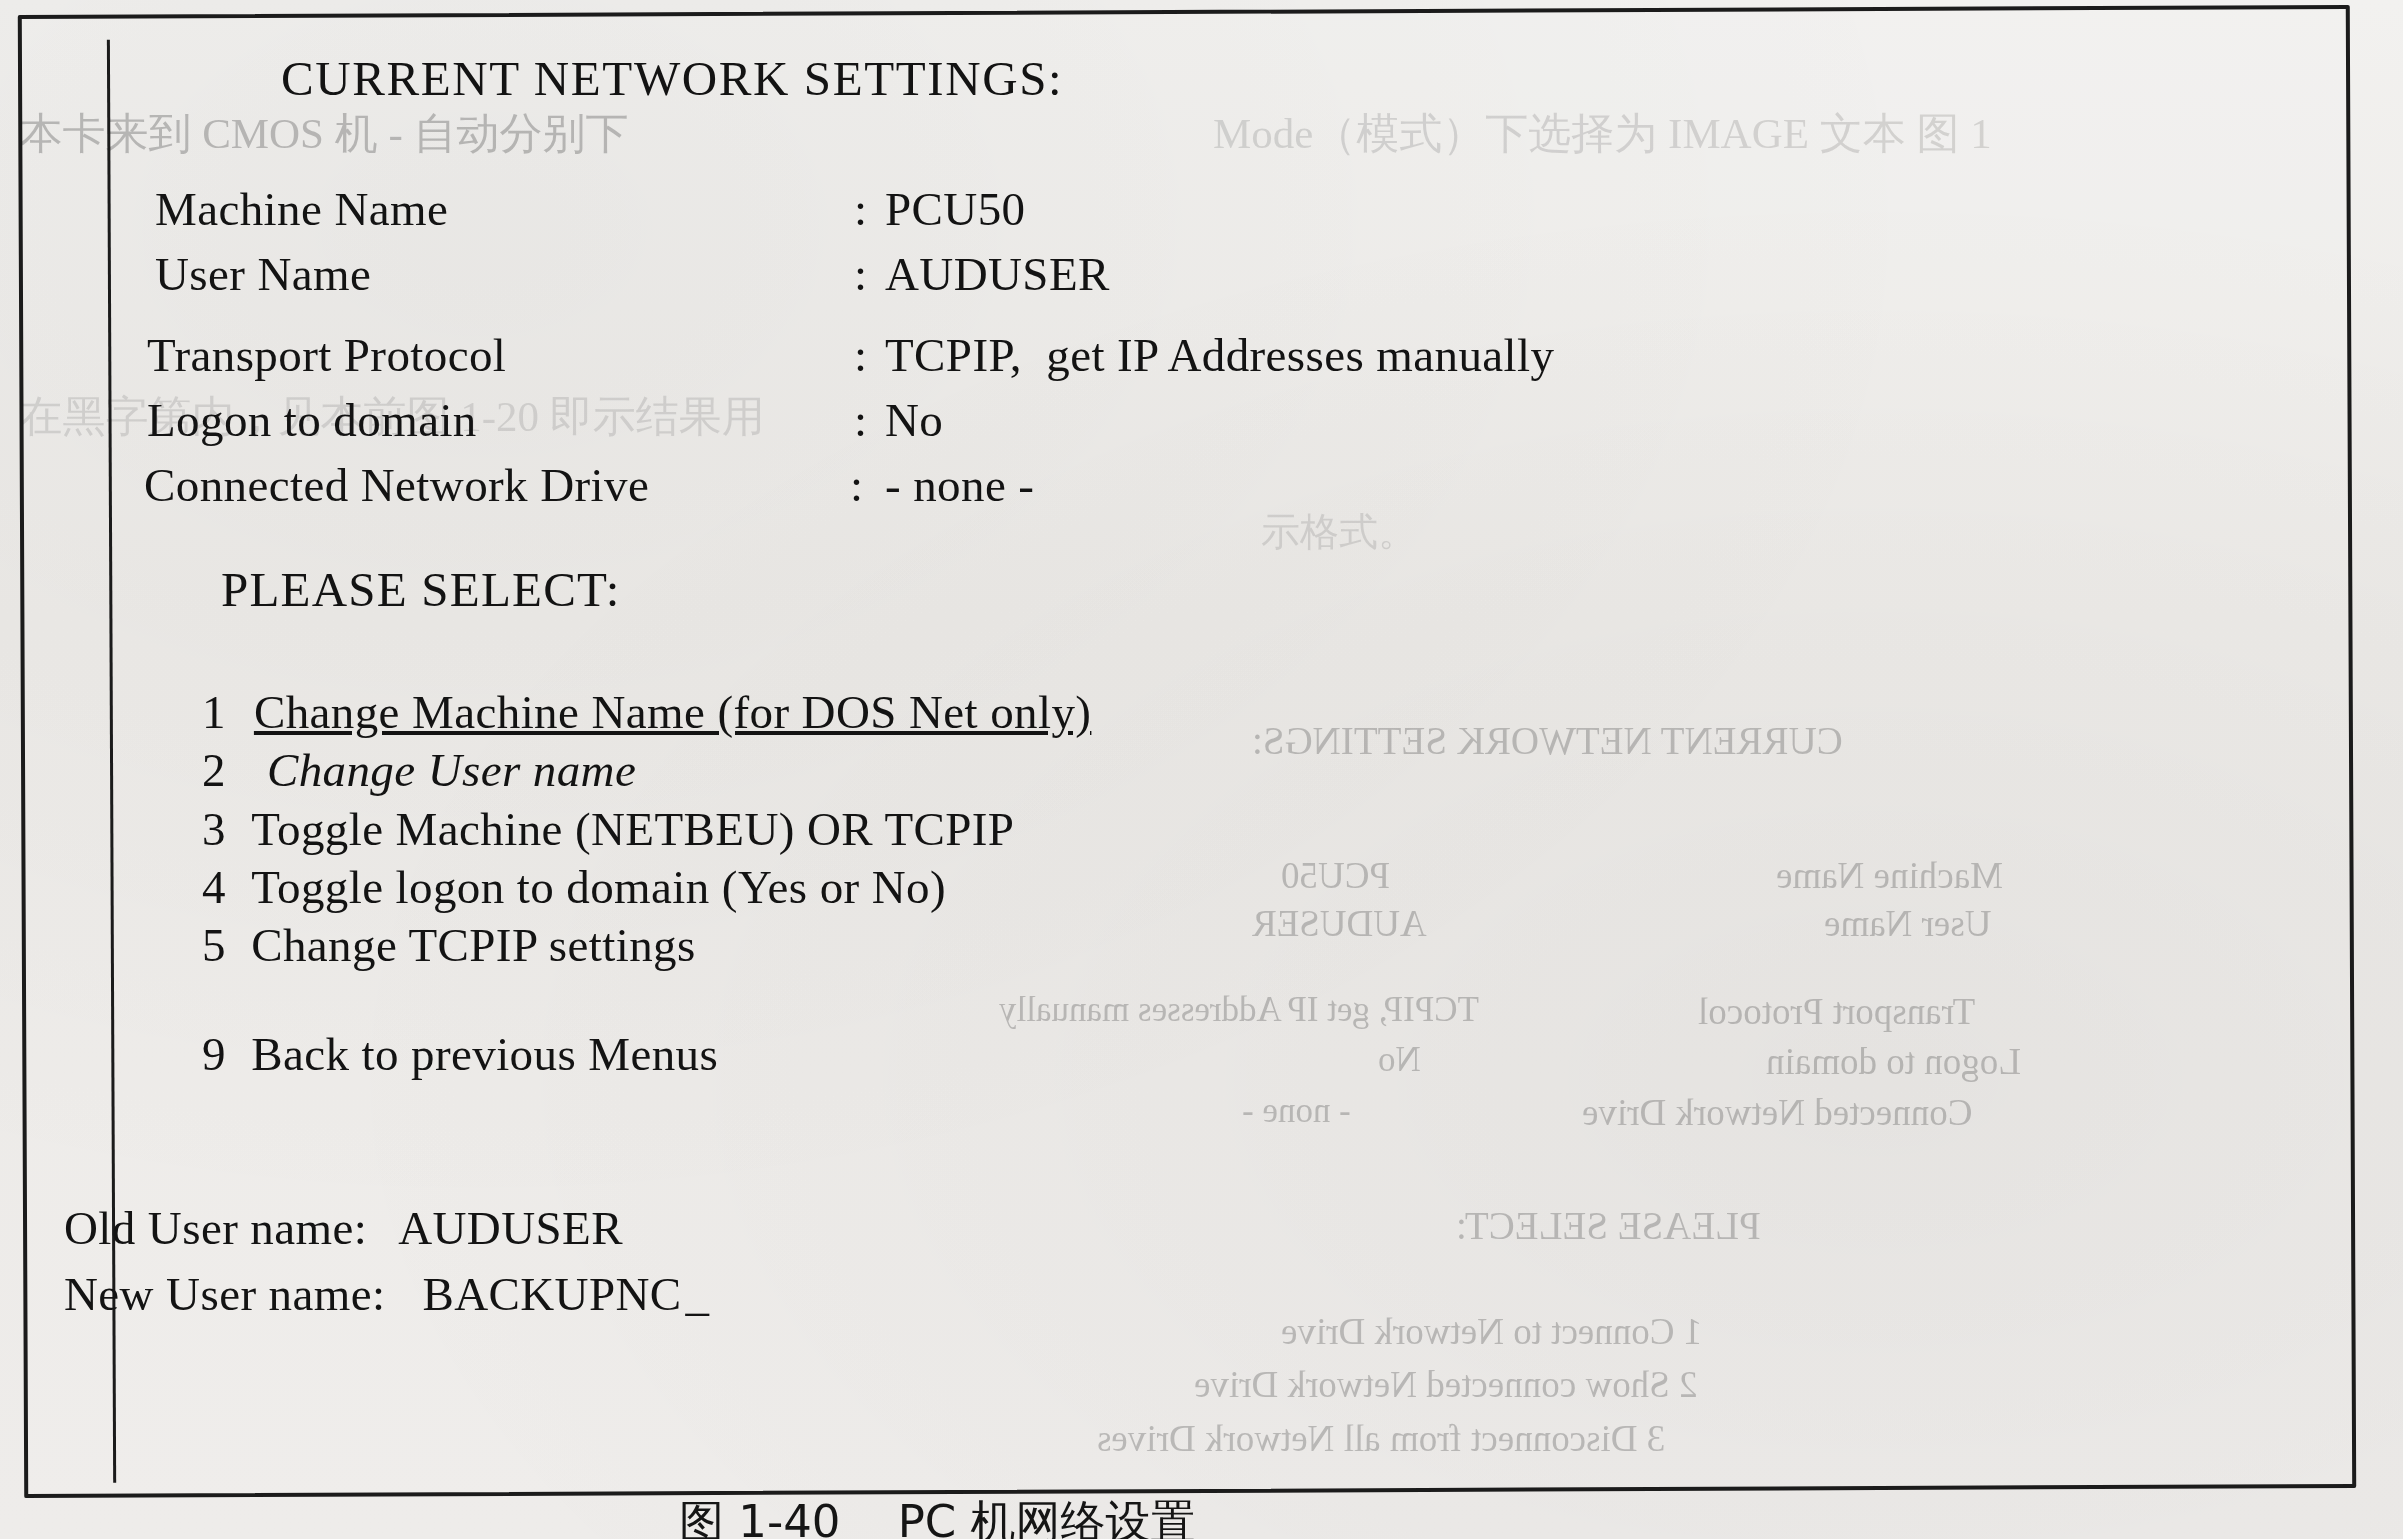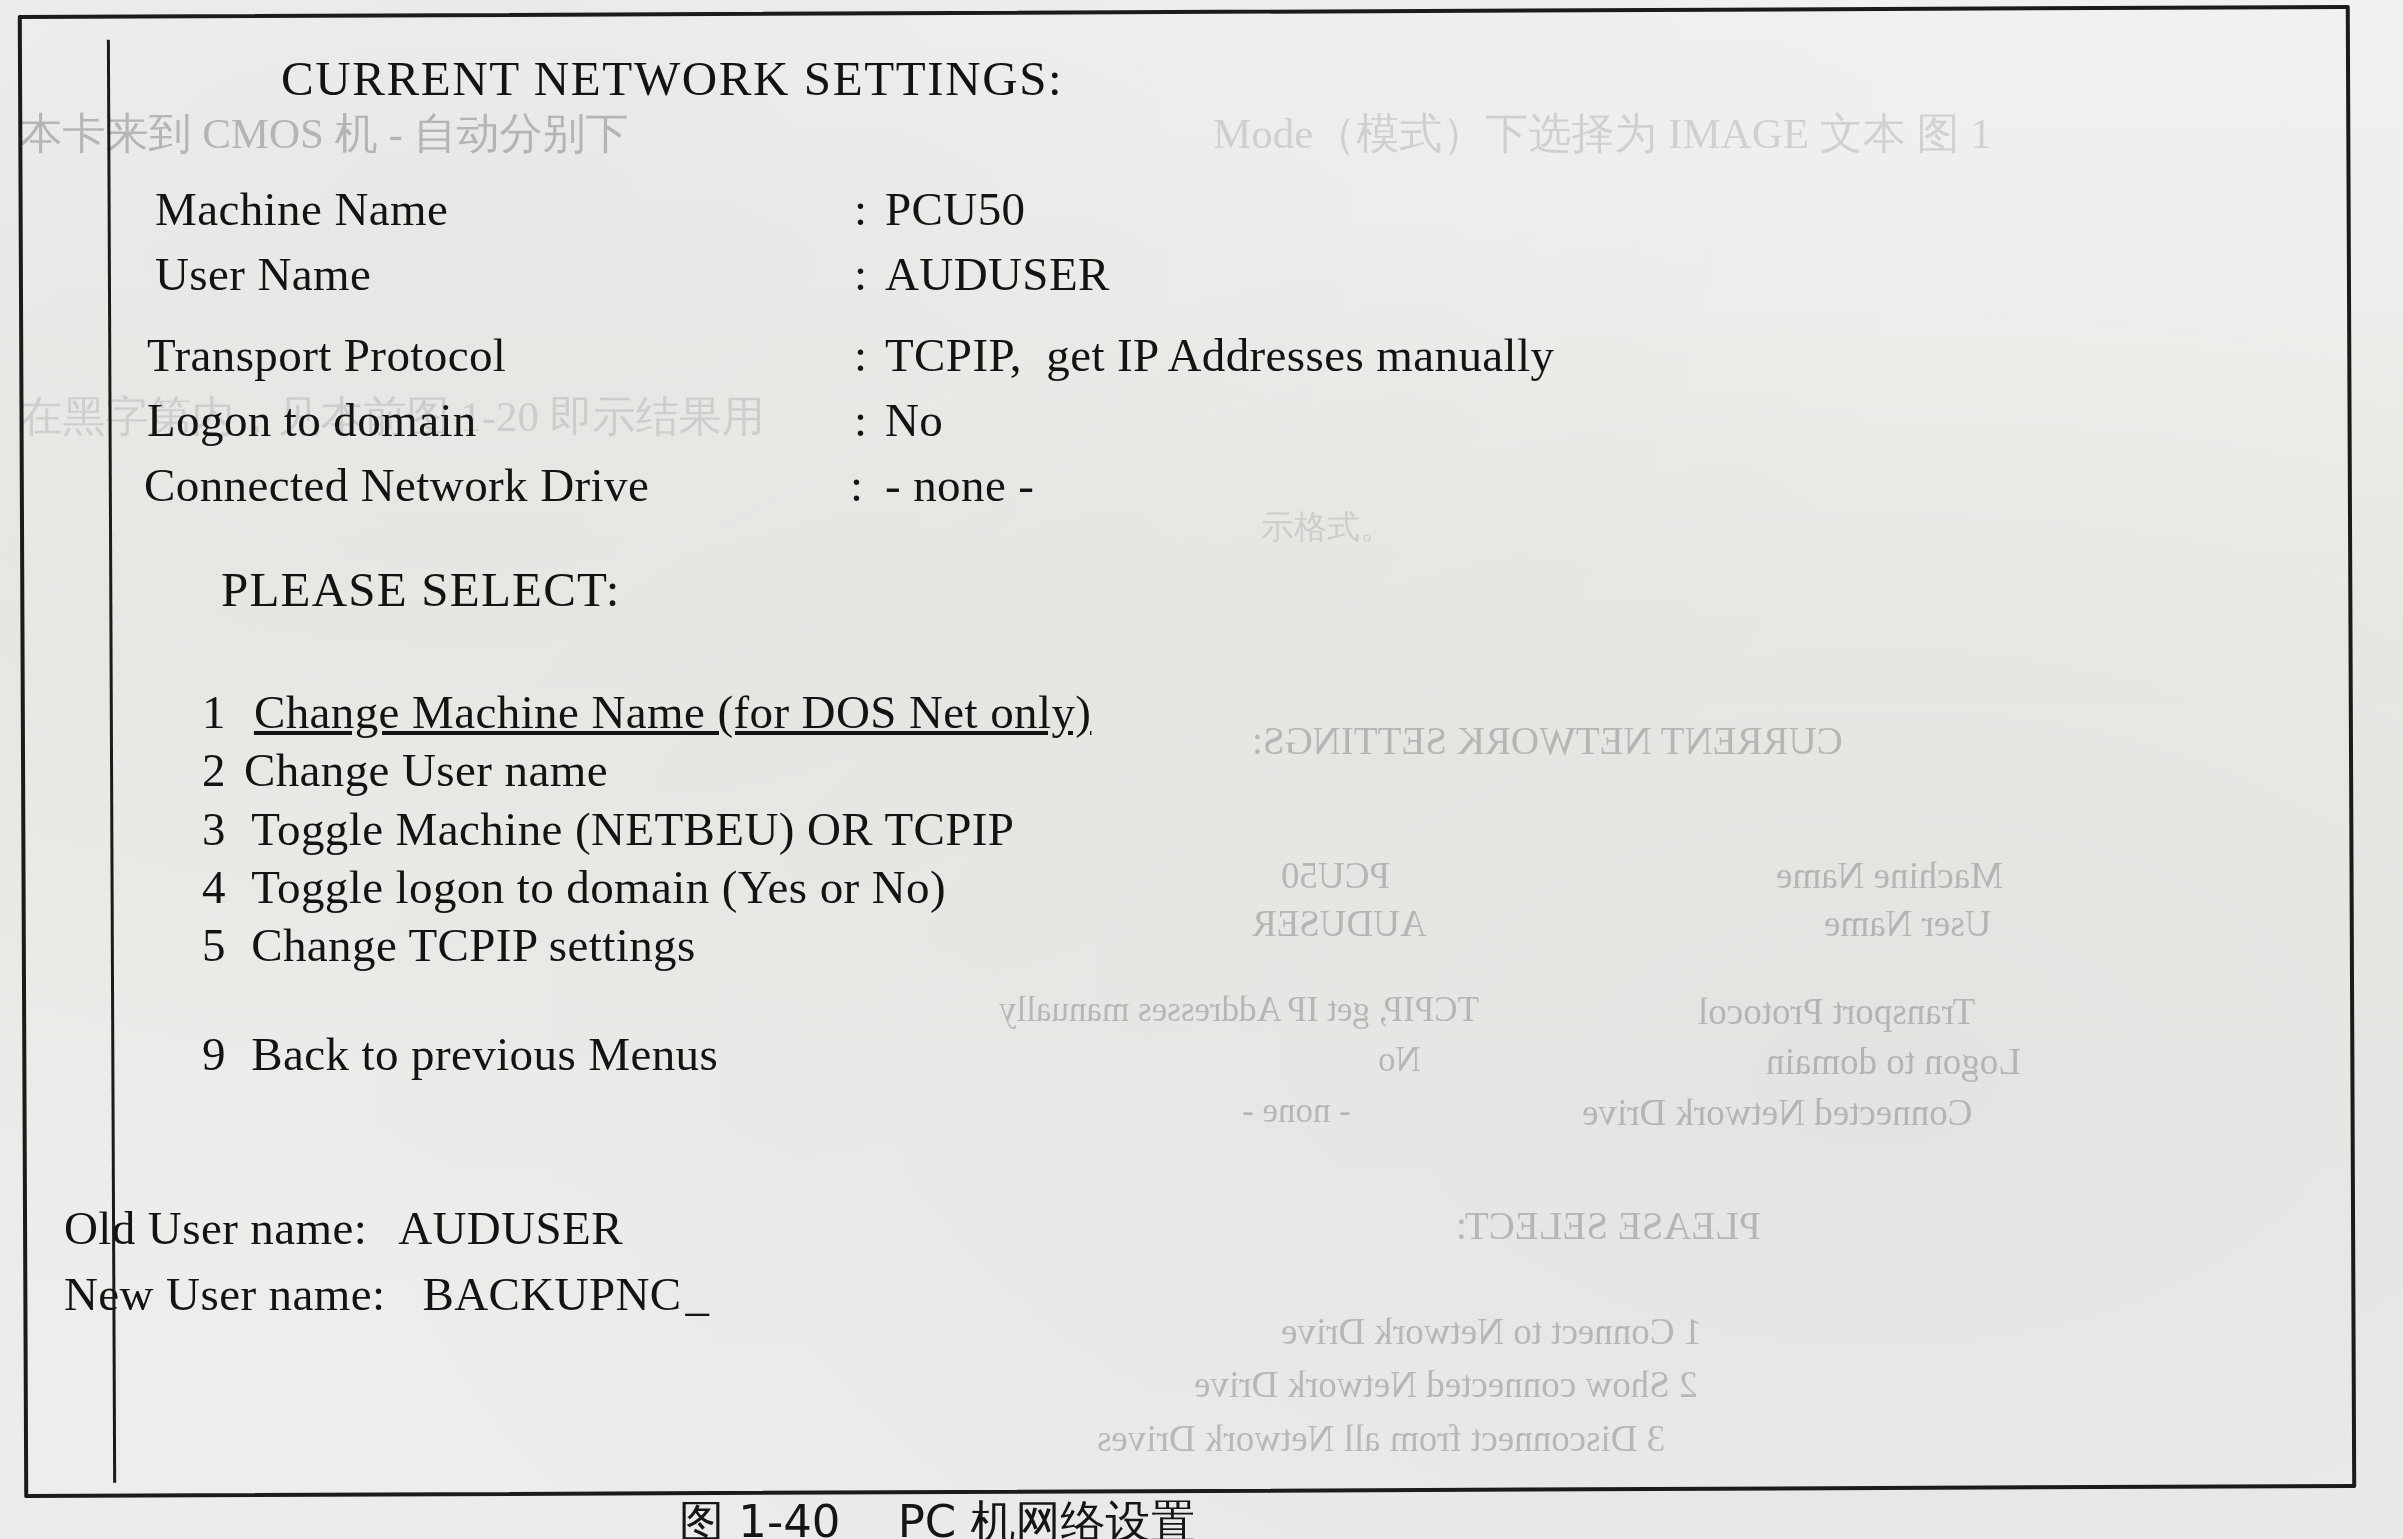--- a/index.html
+++ b/index.html
@@ -119,21 +119,21 @@
 </style>
 </head>
 <body>
 
 <div class="page"></div>
 
 <div>
   <div class="bleed-cn" style="left:19.4px; top:105px; font-size:43px;">本卡来到 CMOS 机 - 自动分别下</div>
   <div class="bleed-cn" style="left:1213px; top:105px; font-size:43px; opacity:0.55;">Mode（模式）下选择为 IMAGE 文本 图 1</div>
   <div class="bleed-cn" style="left:19.4px; top:388px; font-size:43px; opacity:0.5;">在黑字第内，见本前图 1-20 即示结果用</div>
-  <div class="bleed-cn" style="left:1261px; top:505px; font-size:33px; opacity:0.5;">示格式。</div>
+  <div class="bleed-cn" style="left:1261px; top:505px; font-size:39px; opacity:0.5;">示格式。</div>
 
   <div class="bleed" style="left:1252px; top:718px; font-size:39px;">CURRENT NETWORK SETTINGS:</div>
   <div class="bleed" style="left:1776px; top:854px; font-size:37px;">Machine Name</div>
   <div class="bleed" style="left:1824px; top:902px; font-size:37px;">User Name</div>
   <div class="bleed" style="left:1281px; top:854px; font-size:37px;">PCU50</div>
   <div class="bleed" style="left:1252px; top:902px; font-size:37px;">AUDUSER</div>
   <div class="bleed" style="left:1698px; top:990px; font-size:37px;">Transport Protocol</div>
   <div class="bleed" style="left:1766px; top:1040px; font-size:37px;">Logon to domain</div>
   <div class="bleed" style="left:1582px; top:1091px; font-size:37px;">Connected Network Drive</div>
   <div class="bleed" style="left:999px; top:990px; font-size:35px;">TCPIP, get IP Addresses manually</div>
@@ -177,21 +177,21 @@
 
   <div class="txt select-head" style="left:221px; top:561px;">PLEASE SELECT:</div>
 
   <div>
     <div style="position:absolute; left:202px; top:685px;">
       <span class="txt menu-item" style="position:relative; left:0; top:0;">1</span>
       <span class="txt menu-item" style="position:relative; left:12px; top:0; margin-left:12px;text-decoration:underline;">Change Machine Name (for DOS Net only)</span>
     </div>
     <div style="position:absolute; left:202px; top:743px;">
       <span class="txt menu-item" style="position:relative;">2</span>
-      <span class="txt menu-item" style="position:relative; margin-left:14px;">Change User name</span>
+      <span class="txt menu-item" style="position:relative; margin-left:37px;font-style:italic;">Change User name</span>
     </div>
     <div style="position:absolute; left:202px; top:802px;">
       <span class="txt menu-item" style="position:relative;">3</span>
       <span class="txt menu-item" style="position:relative; margin-left:21.3px;">Toggle Machine (NETBEU) OR TCPIP</span>
     </div>
     <div style="position:absolute; left:202px; top:860px;">
       <span class="txt menu-item" style="position:relative;">4</span>
       <span class="txt menu-item" style="position:relative; margin-left:21.3px;">Toggle logon to domain (Yes or No)</span>
     </div>
     <div style="position:absolute; left:202px; top:918px;">

